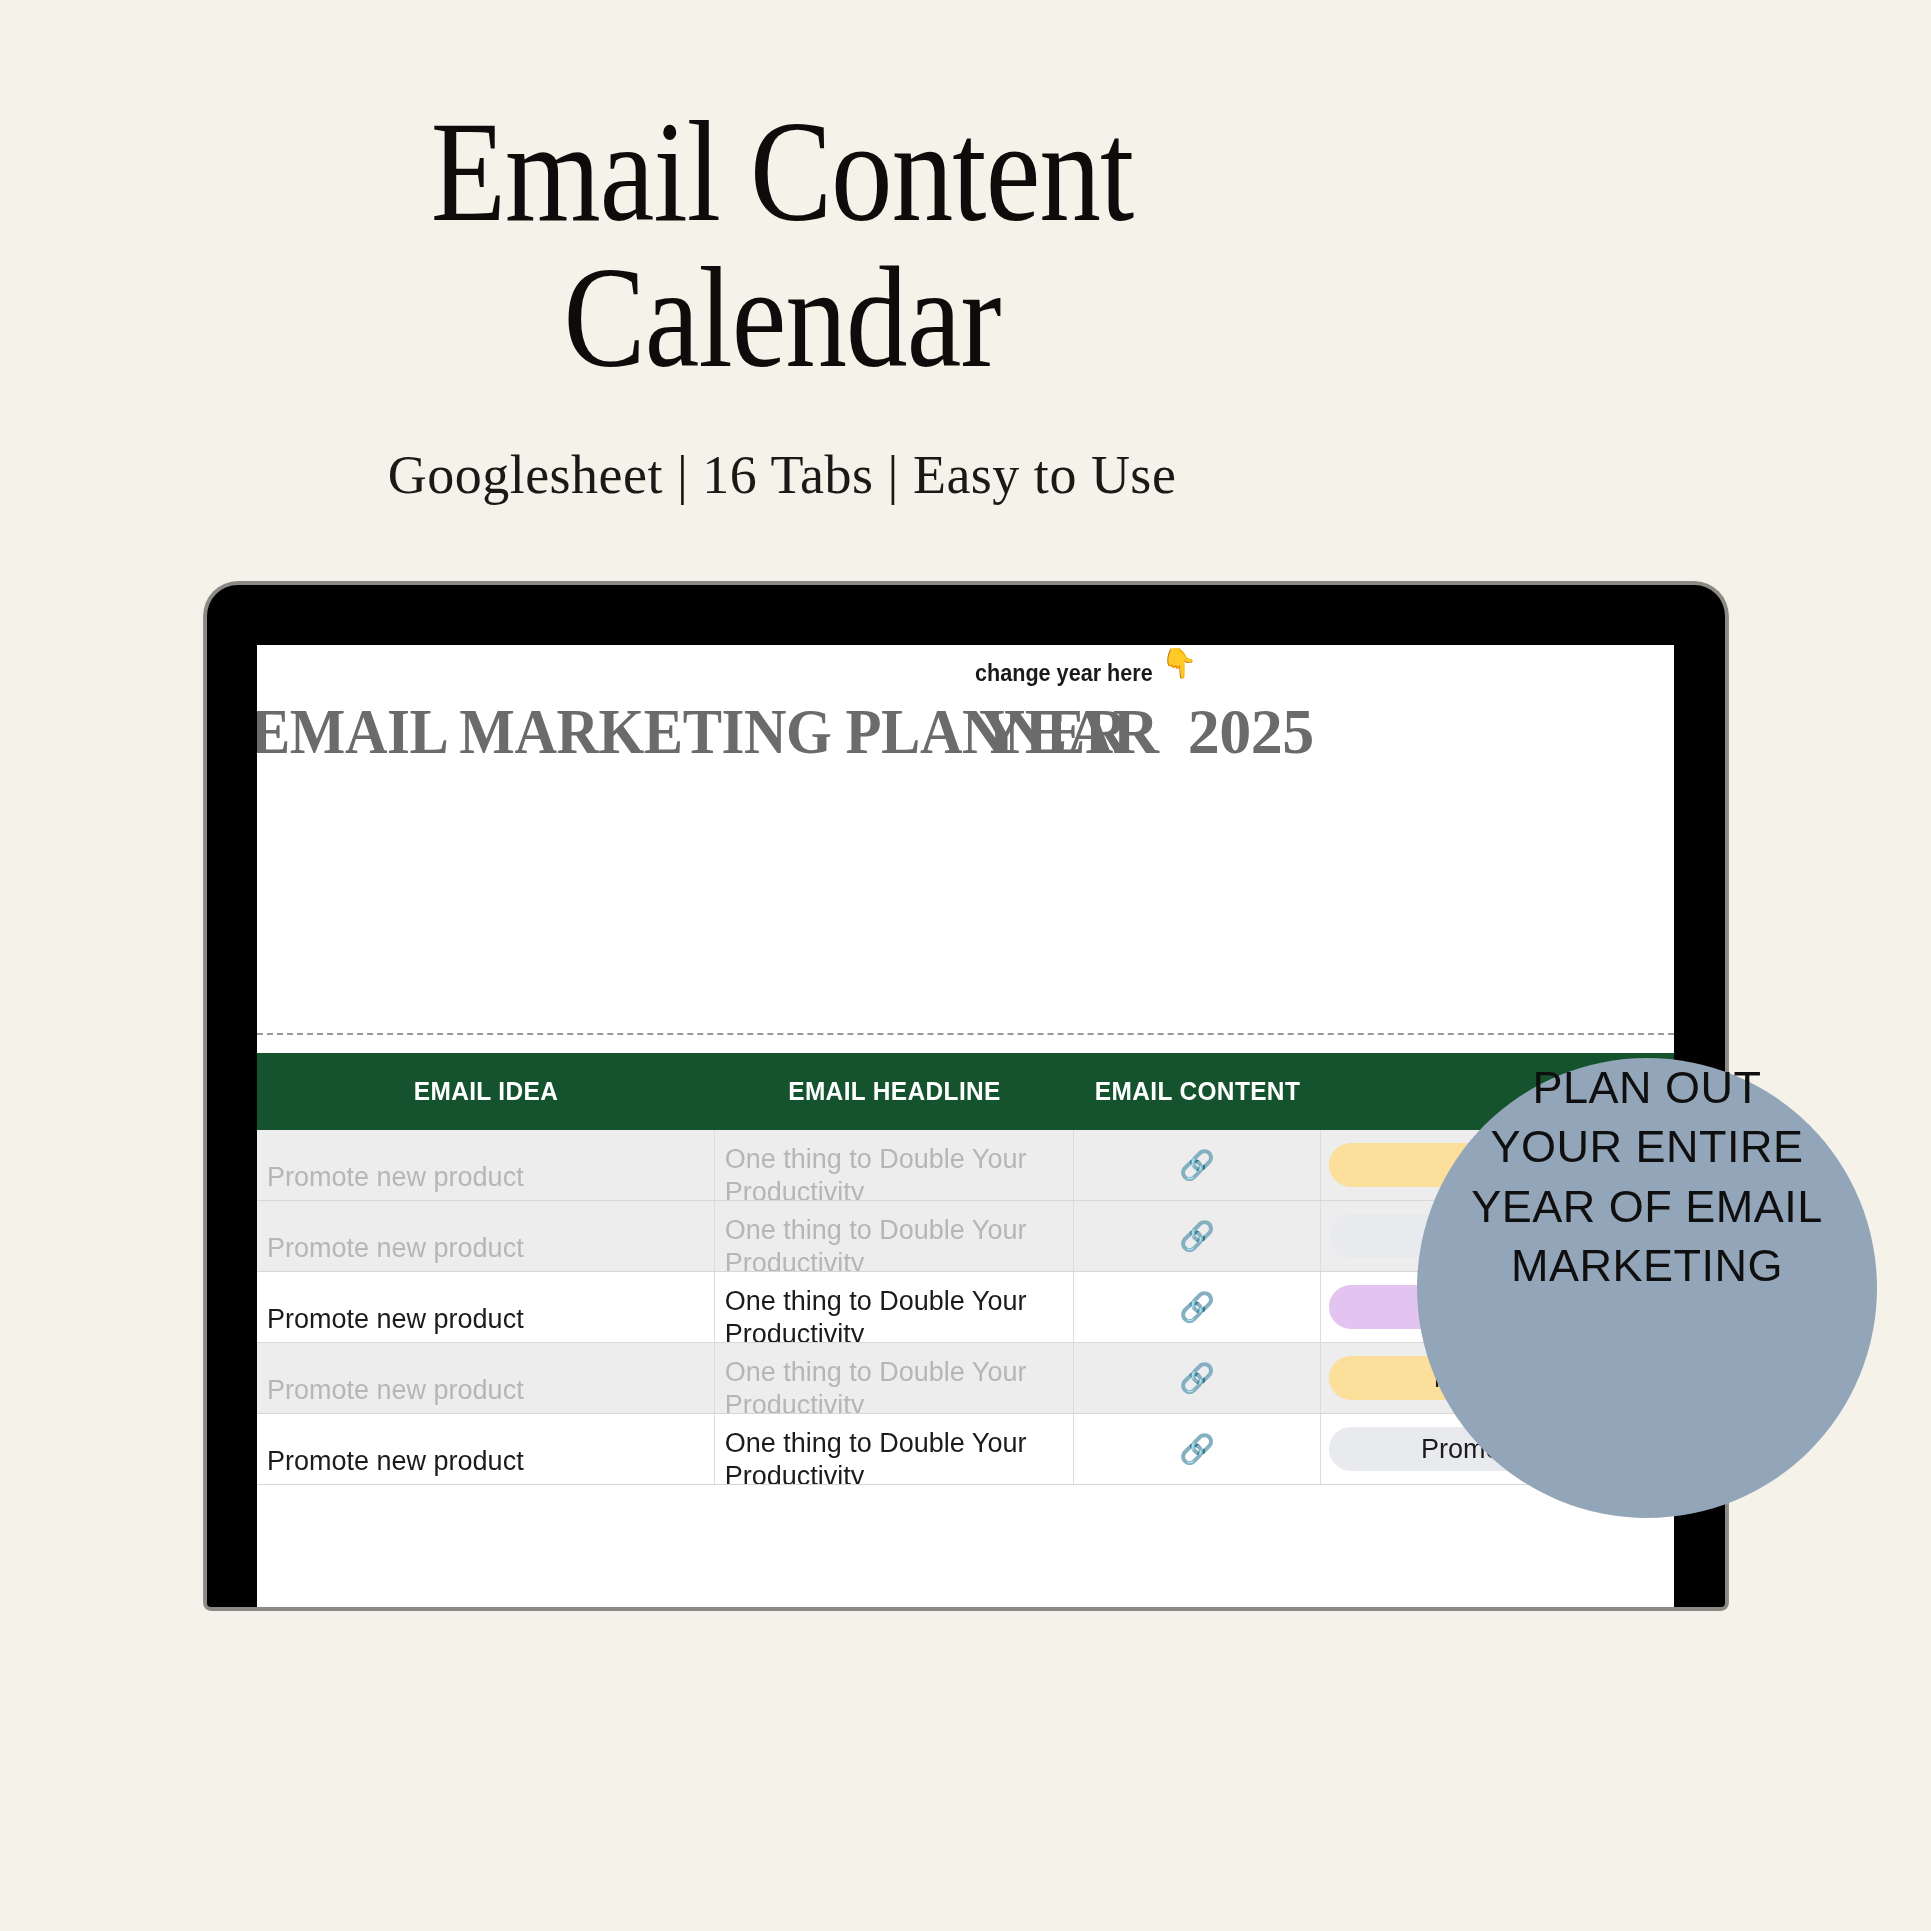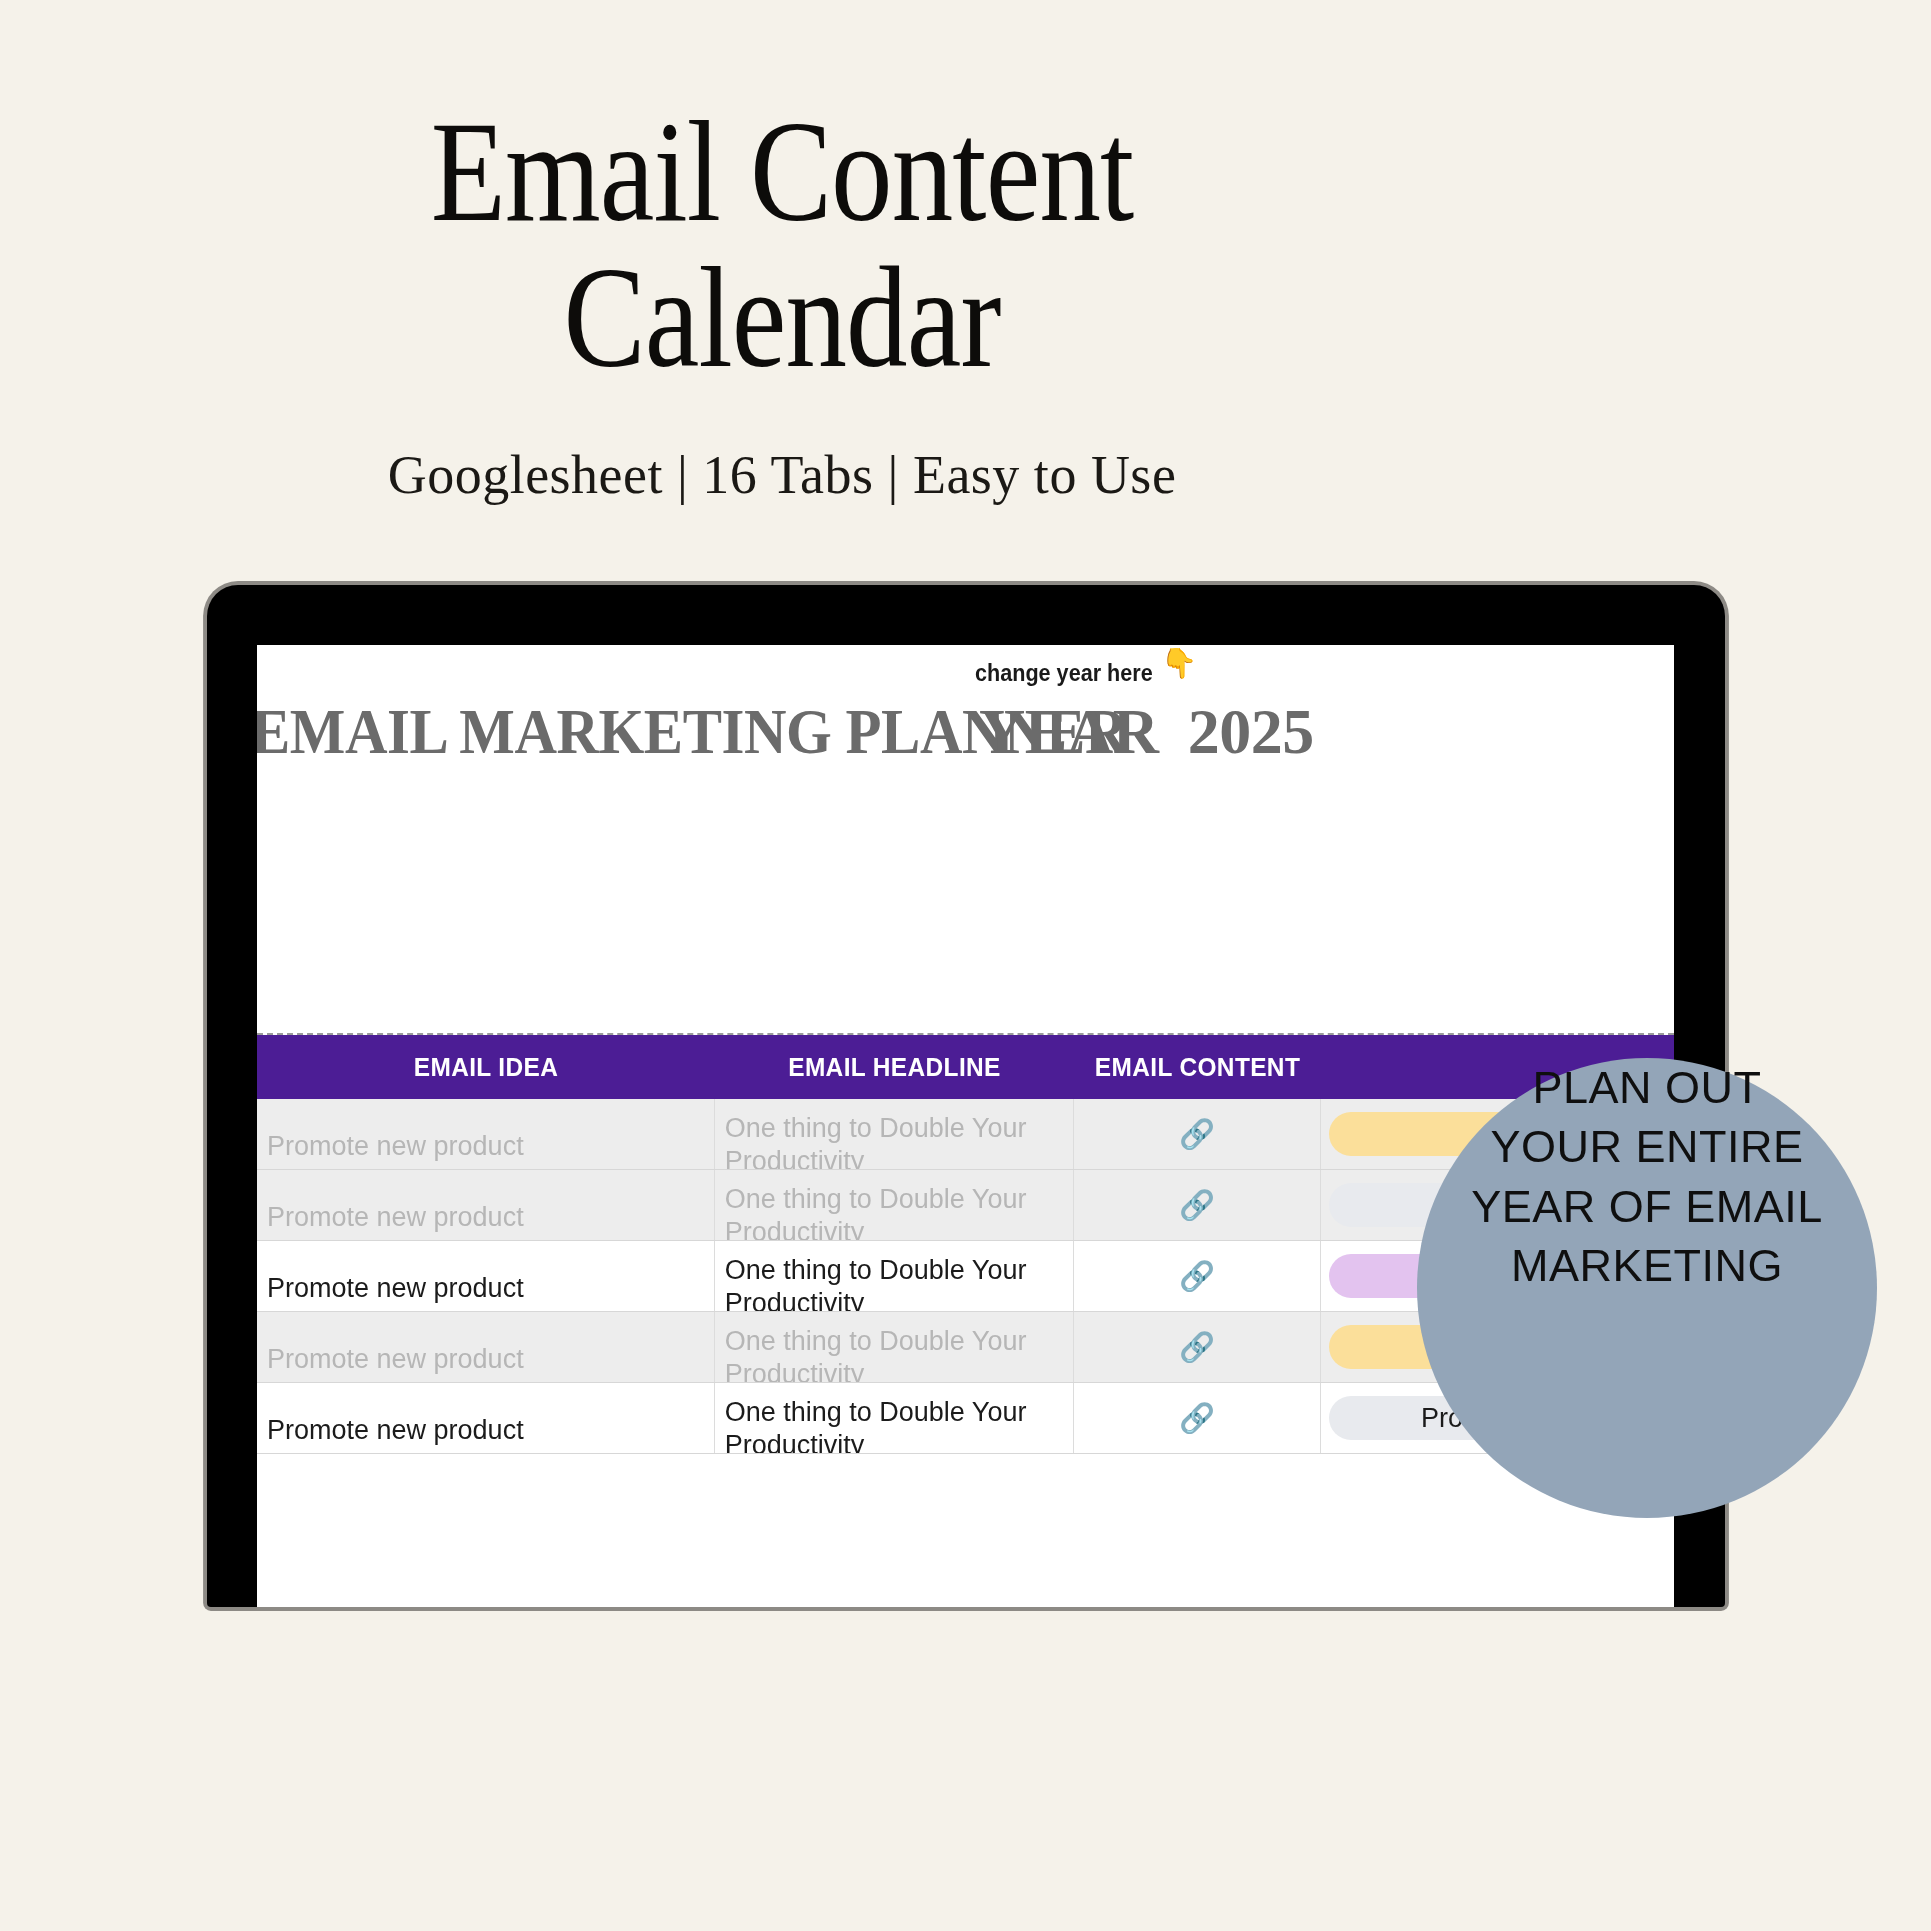--- a/index.html
+++ b/index.html
@@ -125,23 +125,24 @@
   
   .table {
     position: absolute;
     left: 0;
     top: 388px;
     width: 1417px;
     border-top: 2.9px dashed #9a9a9a;
   }
   .thead {
     display: flex;
-    background: #4c1d95;
-    height: 64px;
+    background: #14532d;
+    height: 77px;
     align-items: center;
+    margin-top: 18px;
   }
   .th {
     color: #ffffff;
     font-weight: 700;
     font-size: 26px;
     letter-spacing: 0.4px;
     text-align: center;
     transform: scaleX(0.94);
   }
   .c1 { width: 458px; }

